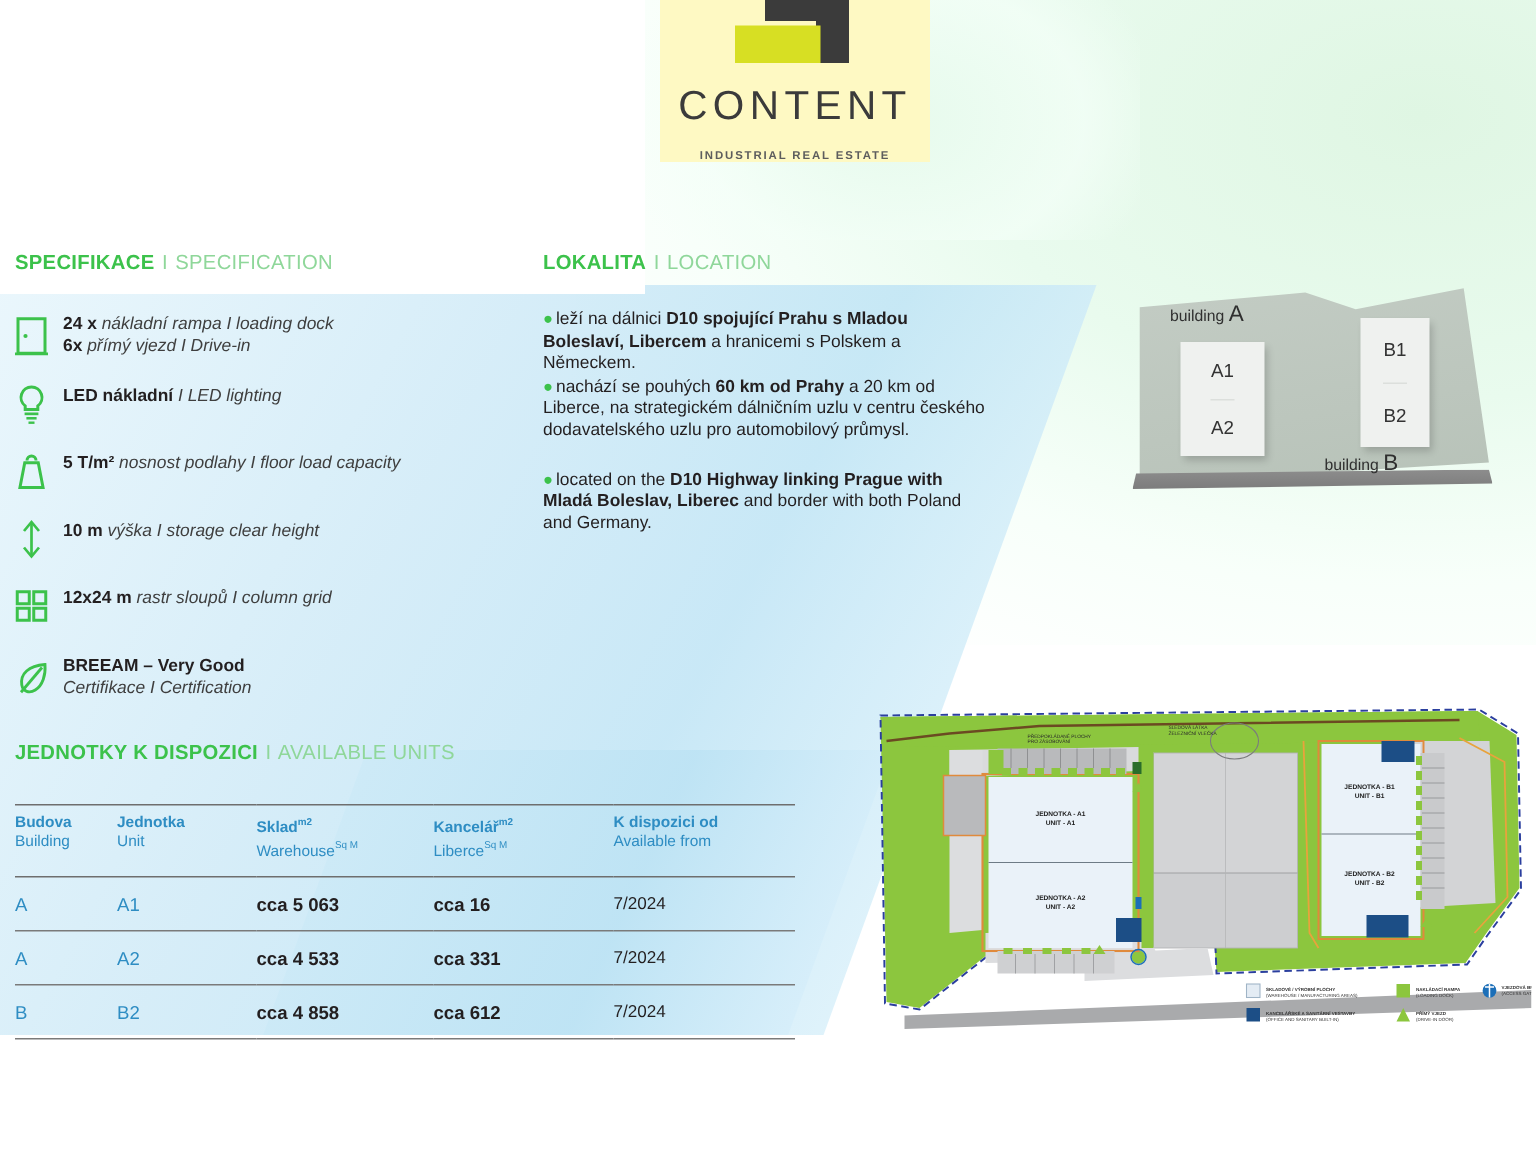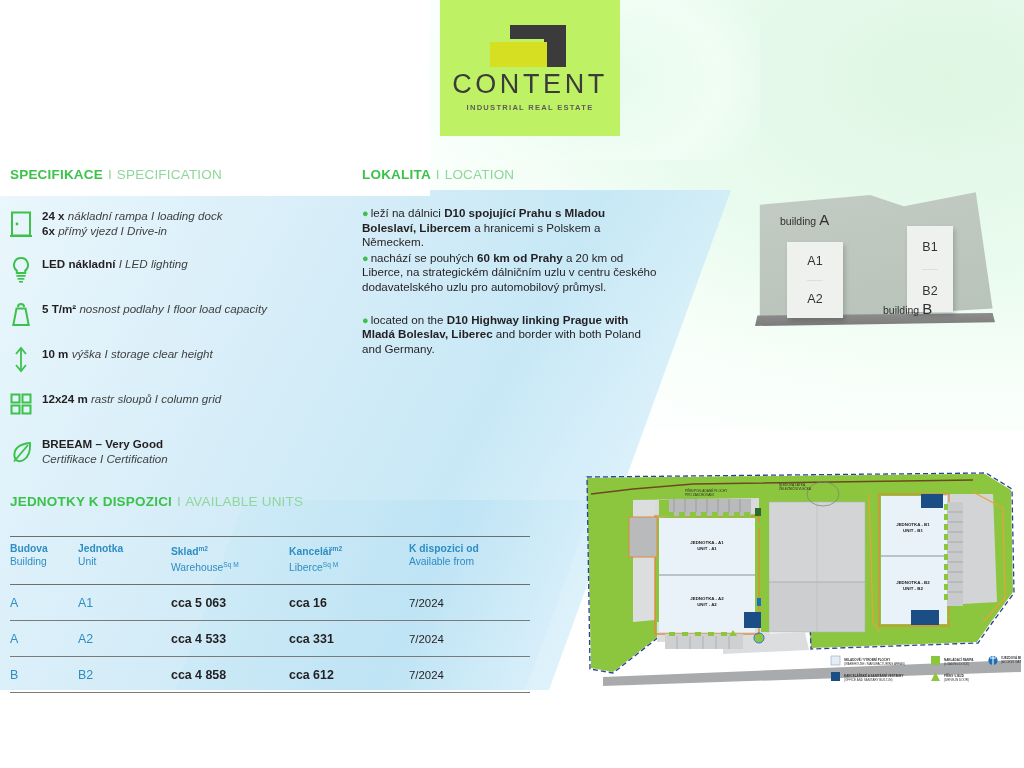--- a/index.html
+++ b/index.html
@@ -49,23 +49,23 @@
     pointer-events: none;
   }
   .bg-white-top {
     position: absolute; left: 0; top: 0; width: 430px; height: 196px;
     background: #fff;
     pointer-events: none;
   }
 
   
   .logo-box {
-    position: absolute; left: 440px; top: 0; width: 180px; height: 136px;
-    background: #bef264;
-    display: flex; flex-direction: column; align-items: center; justify-content: center;
+    position: absolute; left: 440px; top: 0; width: 180px; height: 108px;
+    background: #fef9c3;
+    display: flex; flex-direction: column; align-items: center; justify-content: space-between;
   }
   .logo-marks { position: relative; width: 104px; height: 42px; margin-bottom: 4px; }
   .lm-dark-top { position: absolute; left: 32px; top: 0; width: 48px; height: 14px; background: #3b3b3b; }
   .lm-dark-right { position: absolute; left: 66px; top: 0; width: 22px; height: 42px; background: #3b3b3b; }
   .lm-yellow { position: absolute; left: 12px; top: 17px; width: 57px; height: 25px; background: #d7df23; }
   .logo-word {
     font-size: 27px; letter-spacing: 3.6px; color: #3b3b3b;
     font-weight: 400; line-height: 1;
   }
   .logo-sub {
@@ -115,30 +115,30 @@
   .bd-road {
     position: absolute; left: 0; bottom: 2px; width: 100%; height: 13px;
     background: linear-gradient(180deg,#8d8d8d 0%, #7c7c7c 100%);
     clip-path: polygon(1% 20%, 99% 0%, 100% 72%, 0% 100%);
   }
   .bd-unit {
     position: absolute;
     background: #eff1ef;
     box-shadow: 2px 3px 5px rgba(0,0,0,.18);
     font-size: 12.5px; color: #333;
-    display: flex; align-items: center; justify-content: center; margin-top: 14px;
+    display: flex; align-items: center; justify-content: center;
   }
   #bdA { left: 32px; top: 40px; width: 56px; height: 76px; }
   #bdB { left: 152px; top: 24px; width: 46px; height: 86px; }
   .bd-cell { flex: 1; display: flex; align-items: center; justify-content: center; }
   .bd-cell + .bd-cell { border-top: 1px solid #dcdfdc; }
   .bd-stack { position: absolute; display: flex; flex-direction: column; }
   .bd-lab { position: absolute; font-size: 10.5px; color: #2f2f2f; white-space: nowrap; }
   .bd-lab .big { font-size: 15px; }
-  #bdLabA { left: 25px; top: 23px; }
+  #bdLabA { left: 25px; top: 13px; }
   #bdLabB { left: 128px; top: 112px; }
 
   
   #units { position: absolute; left: 10px; top: 494px; width: 520px; }
   #units .sec-head { margin-bottom: 27px; }
   table { width: 520px; border-collapse: collapse; }
   thead th {
     text-align: left; color: #2e8dc3; font-size: 10.3px; font-weight: 700;
     line-height: 12.6px; padding: 6px 0 9px 0; vertical-align: top;
   }

